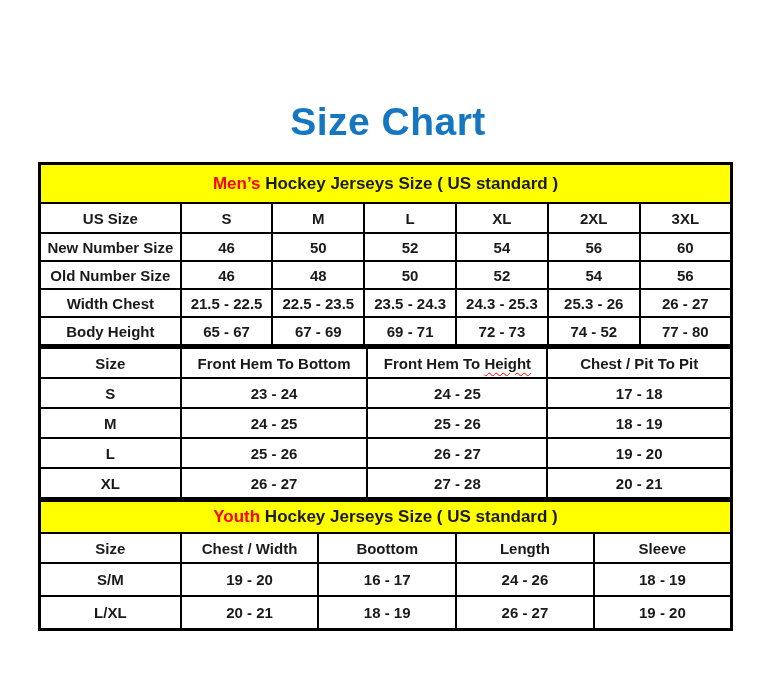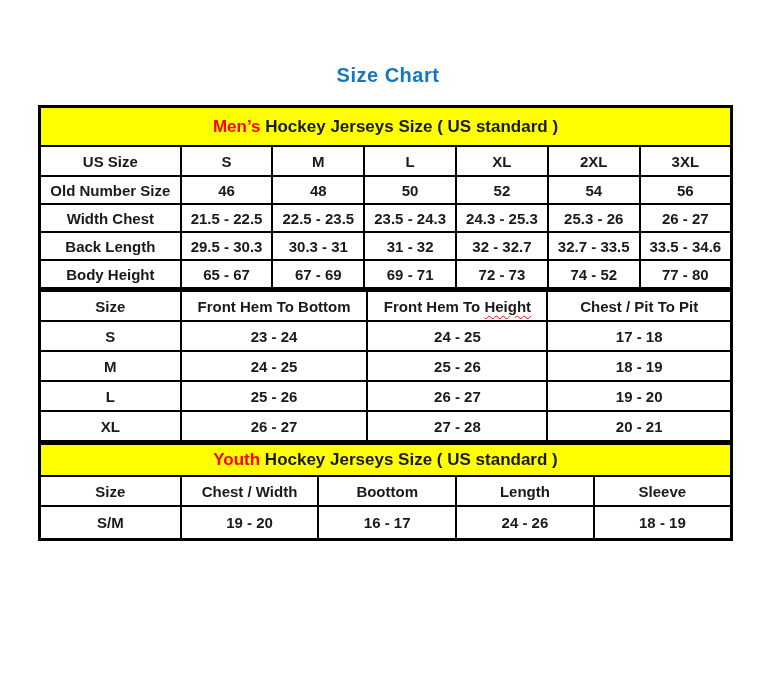--- a/index.html
+++ b/index.html
@@ -12,23 +12,23 @@
   body {
     width: 776px; height: 692px;
     background: #FFFFFF;
     font-family: "Liberation Sans", sans-serif;
     font-weight: bold;
     color: #1A1A1A;
     overflow: hidden;
   }
   .page-title {
     margin: 0;
-    padding-top: 64px;
+    padding-top: 100px;
     text-align: center;
-    font-size: 20px;
+    font-size: 39px;
     letter-spacing: 0.5px;
     color: var(--title-blue);
   }
   .tables-wrap {
     margin: 18px 7px 0 38px;
     width: 695px;
   }
   table {
     border-collapse: collapse;
     width: 100%;
@@ -94,45 +94,45 @@
       <tr class="head-row">
         <td>US Size</td>
         <td>S</td>
         <td>M</td>
         <td>L</td>
         <td>XL</td>
         <td>2XL</td>
         <td>3XL</td>
       </tr>
       <tr class="data-row">
+        <td>New Number Size</td>
+        <td>46</td>
+        <td>50</td>
+        <td>52</td>
+        <td>54</td>
+        <td>56</td>
+        <td>60</td>
+      </tr>
+      <tr class="data-row">
         <td>Old Number Size</td>
         <td>46</td>
         <td>48</td>
         <td>50</td>
         <td>52</td>
         <td>54</td>
         <td>56</td>
       </tr>
       <tr class="data-row">
         <td>Width Chest</td>
         <td>21.5 - 22.5</td>
         <td>22.5 - 23.5</td>
         <td>23.5 - 24.3</td>
         <td>24.3 - 25.3</td>
         <td>25.3 - 26</td>
         <td>26 - 27</td>
-      </tr>
-      <tr class="data-row">
-        <td>Back Length</td>
-        <td>29.5 - 30.3</td>
-        <td>30.3 - 31</td>
-        <td>31 - 32</td>
-        <td>32 - 32.7</td>
-        <td>32.7 - 33.5</td>
-        <td>33.5 - 34.6</td>
       </tr>
       <tr class="data-row">
         <td>Body Height</td>
         <td>65 - 67</td>
         <td>67 - 69</td>
         <td>69 - 71</td>
         <td>72 - 73</td>
         <td>74 - 52</td>
         <td>77 - 80</td>
       </tr>
@@ -199,16 +199,23 @@
         <td>Length</td>
         <td>Sleeve</td>
       </tr>
       <tr class="data-row">
         <td>S/M</td>
         <td>19 - 20</td>
         <td>16 - 17</td>
         <td>24 - 26</td>
         <td>18 - 19</td>
       </tr>
+      <tr class="data-row">
+        <td>L/XL</td>
+        <td>20 - 21</td>
+        <td>18 - 19</td>
+        <td>26 - 27</td>
+        <td>19 - 20</td>
+      </tr>
     </tbody>
   </table>
 
 </div>
 
 </body></html>

